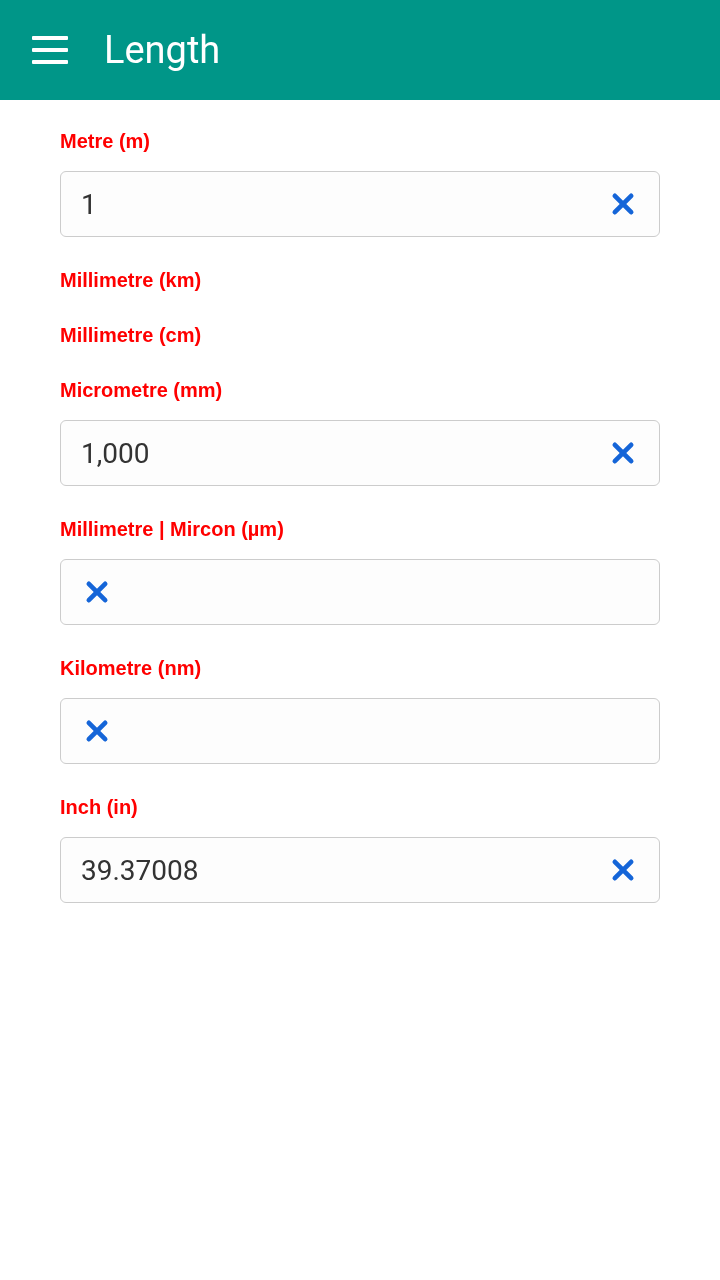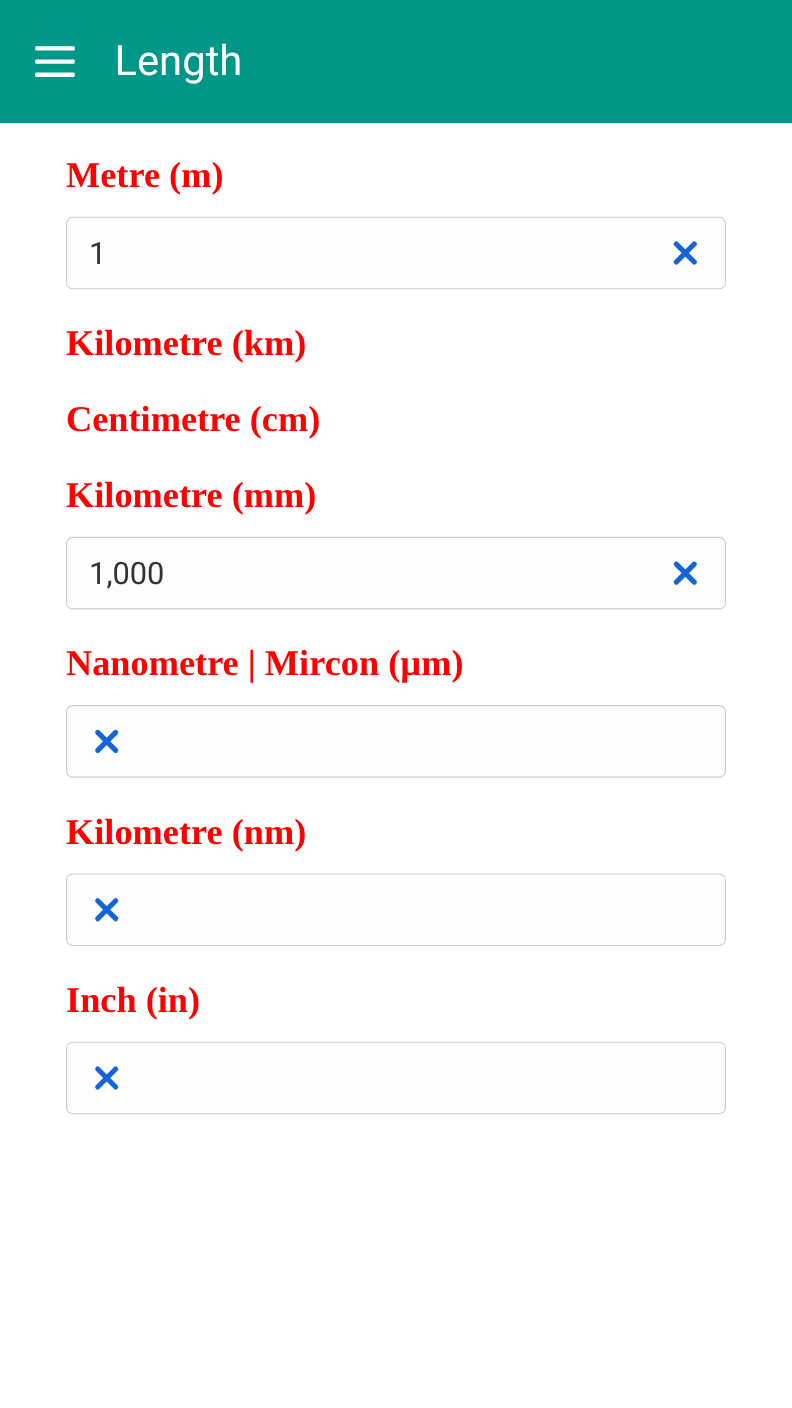--- a/index.html
+++ b/index.html
@@ -9,21 +9,21 @@
     }
     body {
       width: 720px;
       height: 1280px;
       background: #ffffff;
       font-family: -apple-system, BlinkMacSystemFont, 'Segoe UI', Roboto, sans-serif;
       overflow: hidden;
     }
     .header {
       background: #009688;
-      height: 112px;
+      height: 100px;
       display: flex;
       align-items: center;
       padding: 0 32px;
       gap: 36px;
     }
     .menu-icon {
       width: 36px;
       height: 28px;
       display: flex;
       flex-direction: column;
@@ -42,22 +42,22 @@
       font-weight: 400;
     }
     .content {
       padding: 30px 60px;
     }
     .unit-group {
       margin-bottom: 32px;
     }
     .unit-label {
       color: #ff0000;
-      font-family: Liberation Serif, serif;
-      font-size: 33px;
+      font-family: Liberation Sans, sans-serif;
+      font-size: 20px;
       font-weight: bold;
       margin-bottom: 18px;
     }
     .input-wrapper {
       display: flex;
       align-items: center;
       border: 1px solid #cccccc;
       border-radius: 6px;
       height: 66px;
       padding: 0 20px;
@@ -109,42 +109,42 @@
       <button class="clear-btn">
         <svg viewBox="0 0 24 24" fill="none" stroke="#1565d8" stroke-width="4" stroke-linecap="round">
             <line x1="5" y1="5" x2="19" y2="19"></line>
             <line x1="19" y1="5" x2="5" y2="19"></line>
           </svg>
       </button>
     </div>
   </div>
 
   <div class="unit-group">
-    <div class="unit-label">Kilometre (km)</div>
+    <div class="unit-label">Millimetre (km)</div>
   </div>
 
   <div class="unit-group">
-    <div class="unit-label">Centimetre (cm)</div>
+    <div class="unit-label">Millimetre (cm)</div>
   </div>
 
   <div class="unit-group">
-    <div class="unit-label">Kilometre (mm)</div>
+    <div class="unit-label">Micrometre (mm)</div>
     <div class="input-wrapper">
       <input class="unit-input" value="1,000" style="">
       <button class="clear-btn">
         <svg viewBox="0 0 24 24" fill="none" stroke="#1565d8" stroke-width="4" stroke-linecap="round">
             <line x1="5" y1="5" x2="19" y2="19"></line>
             <line x1="19" y1="5" x2="5" y2="19"></line>
           </svg>
       </button>
     </div>
   </div>
 
   <div class="unit-group">
-    <div class="unit-label">Nanometre | Mircon (µm)</div>
+    <div class="unit-label">Millimetre | Mircon (µm)</div>
     <div class="input-wrapper">
       <button class="clear-btn">
         <svg viewBox="0 0 24 24" fill="none" stroke="#1565d8" stroke-width="4" stroke-linecap="round">
             <line x1="5" y1="5" x2="19" y2="19"></line>
             <line x1="19" y1="5" x2="5" y2="19"></line>
           </svg>
       </button>
     </div>
   </div>
 
@@ -156,20 +156,21 @@
             <line x1="5" y1="5" x2="19" y2="19"></line>
             <line x1="19" y1="5" x2="5" y2="19"></line>
           </svg>
       </button>
     </div>
   </div>
 
   <div class="unit-group">
     <div class="unit-label">Inch (in)</div>
     <div class="input-wrapper">
+      <input class="unit-input" value="39.37008" style="">
       <button class="clear-btn">
         <svg viewBox="0 0 24 24" fill="none" stroke="#1565d8" stroke-width="4" stroke-linecap="round">
             <line x1="5" y1="5" x2="19" y2="19"></line>
             <line x1="19" y1="5" x2="5" y2="19"></line>
           </svg>
       </button>
     </div>
   </div>
 
 </div>

